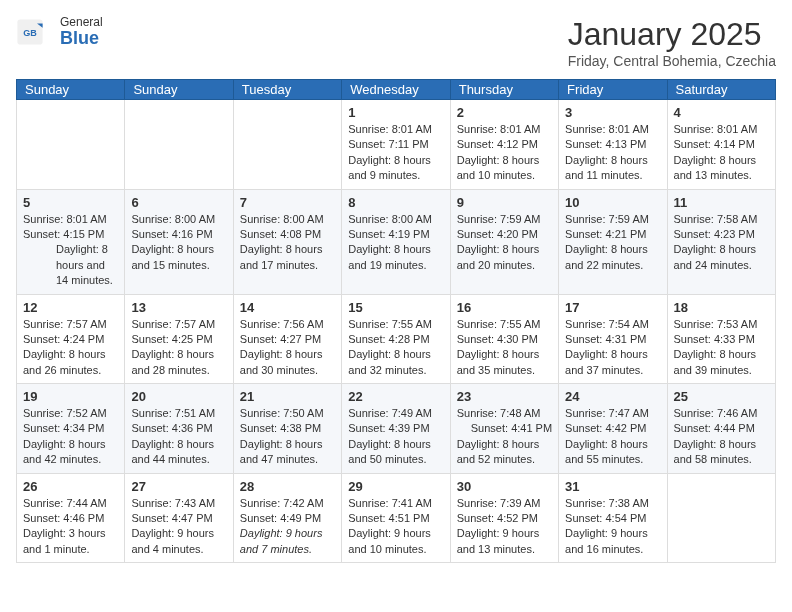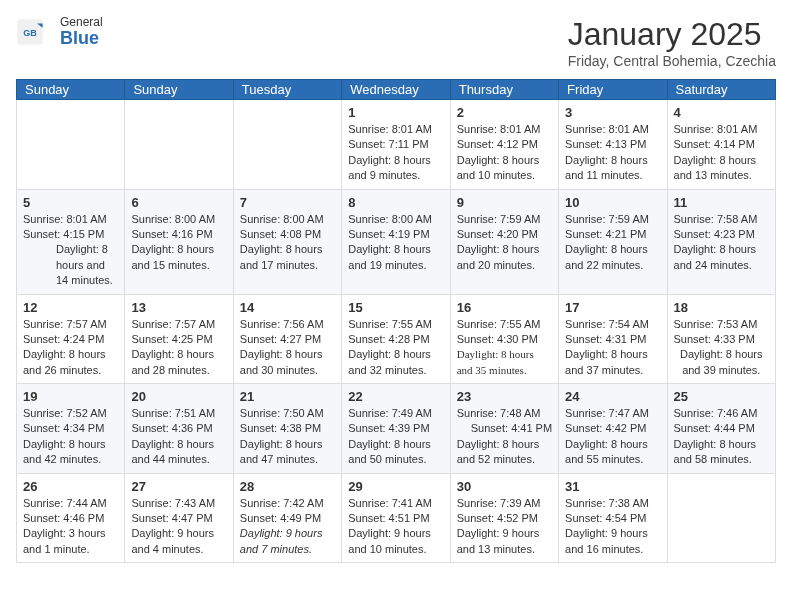--- a/index.html
+++ b/index.html
@@ -208,33 +208,33 @@
         <td>
           <span class="day-number">15</span>
           <span style="display: block; line-height: 1.4;">Sunrise: 7:55 AM</span>
           <span style="display: block; line-height: 1.4;">Sunset: 4:28 PM</span>
           <span style="display: block; line-height: 1.4;">Daylight: 8 hours and 32 minutes.</span>
         </td>
         <td>
           <span class="day-number">16</span>
           <span style="display: block; line-height: 1.4;">Sunrise: 7:55 AM</span>
           <span style="display: block; line-height: 1.4;">Sunset: 4:30 PM</span>
-          <span style="display: block; line-height: 1.4; font-family: Liberation Serif, serif;">Daylight: 8 hours and 35 minutes.</span>
+          <span style="display: block; line-height: 1.4;">Daylight: 8 hours and 35 minutes.</span>
         </td>
         <td>
           <span class="day-number">17</span>
           <span style="display: block; line-height: 1.4;">Sunrise: 7:54 AM</span>
           <span style="display: block; line-height: 1.4;">Sunset: 4:31 PM</span>
           <span style="display: block; line-height: 1.4;">Daylight: 8 hours and 37 minutes.</span>
         </td>
         <td>
           <span class="day-number">18</span>
           <span style="display: block; line-height: 1.4;">Sunrise: 7:53 AM</span>
           <span style="display: block; line-height: 1.4;">Sunset: 4:33 PM</span>
-          <span style="display: block; line-height: 1.4; text-align: center;">Daylight: 8 hours and 39 minutes.</span>
+          <span style="display: block; line-height: 1.4;">Daylight: 8 hours and 39 minutes.</span>
         </td>
       </tr>
       <tr>
         <td>
           <span class="day-number">19</span>
           <span style="display: block; line-height: 1.4;">Sunrise: 7:52 AM</span>
           <span style="display: block; line-height: 1.4;">Sunset: 4:34 PM</span>
           <span style="display: block; line-height: 1.4;">Daylight: 8 hours and 42 minutes.</span>
         </td>
         <td>

